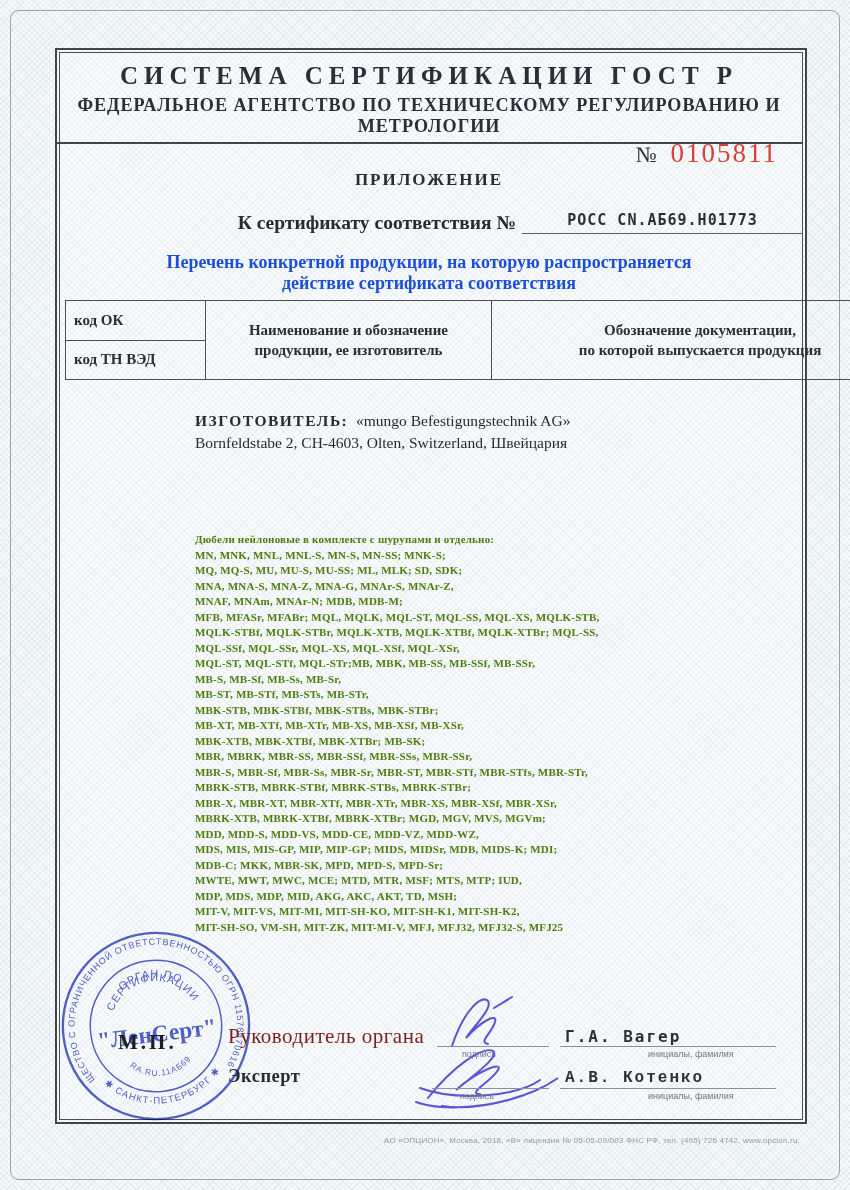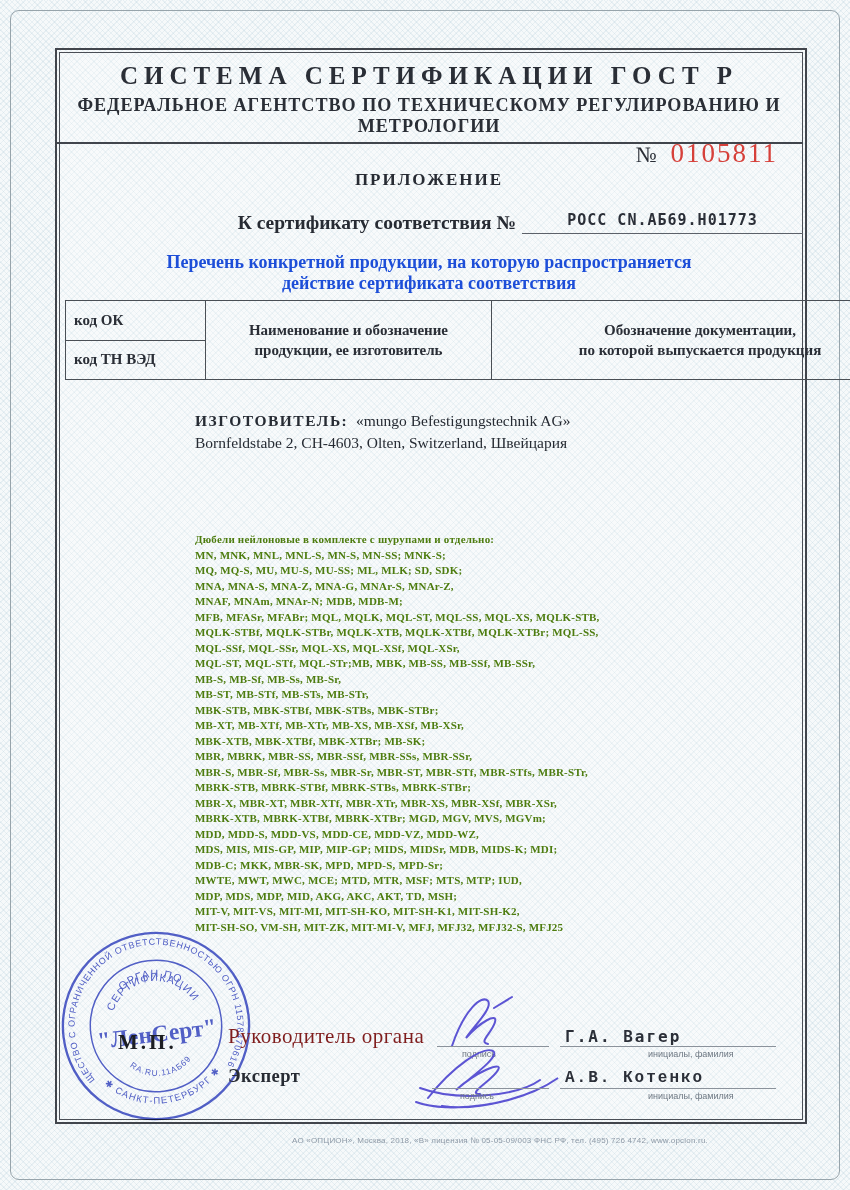--- a/index.html
+++ b/index.html
@@ -52,21 +52,21 @@
   .stamp svg{width:100%;height:100%;}
   .mp{left:118px;top:1030px;font-size:21px;font-weight:bold;letter-spacing:3px;color:#1c1e22;}
   
   .role1{left:228px;top:1024px;font-size:21px;font-weight:normal;letter-spacing:.5px;color:#7f1d1d;}
   .role2{left:228px;top:1066px;font-size:18.5px;font-weight:bold;letter-spacing:.5px;color:#272b33;text-align:center;}
   .sig-line{border-bottom:1px solid #8b929b;height:0;}
   .cap{font-family:"Liberation Sans",sans-serif;font-size:9px;color:#6e7883;}
   .name{font-family:"DejaVu Sans Mono",monospace;font-weight:bold;font-size:16px;letter-spacing:2px;color:#2b2f38;}
   .sig-svg{pointer-events:none;}
   
-  .footer{left:200px;top:1136px;width:600px;font-family:"Liberation Sans",sans-serif;font-size:8px;color:#8d99a6;text-align:center;letter-spacing:.2px;}
+  .footer{left:200px;top:1136px;width:600px;font-family:"Liberation Sans",sans-serif;font-size:8px;color:#8d99a6;text-align:right;letter-spacing:.2px;}
 </style>
 </head>
 <body>
 
 <div class="abs outer-border"></div>
 <div class="abs main-frame"></div>
 
 <div class="abs header-box">
   <div class="hdr1">СИСТЕМА СЕРТИФИКАЦИИ ГОСТ Р</div>
   <div class="hdr2">ФЕДЕРАЛЬНОЕ АГЕНТСТВО ПО ТЕХНИЧЕСКОМУ РЕГУЛИРОВАНИЮ И МЕТРОЛОГИИ</div>

